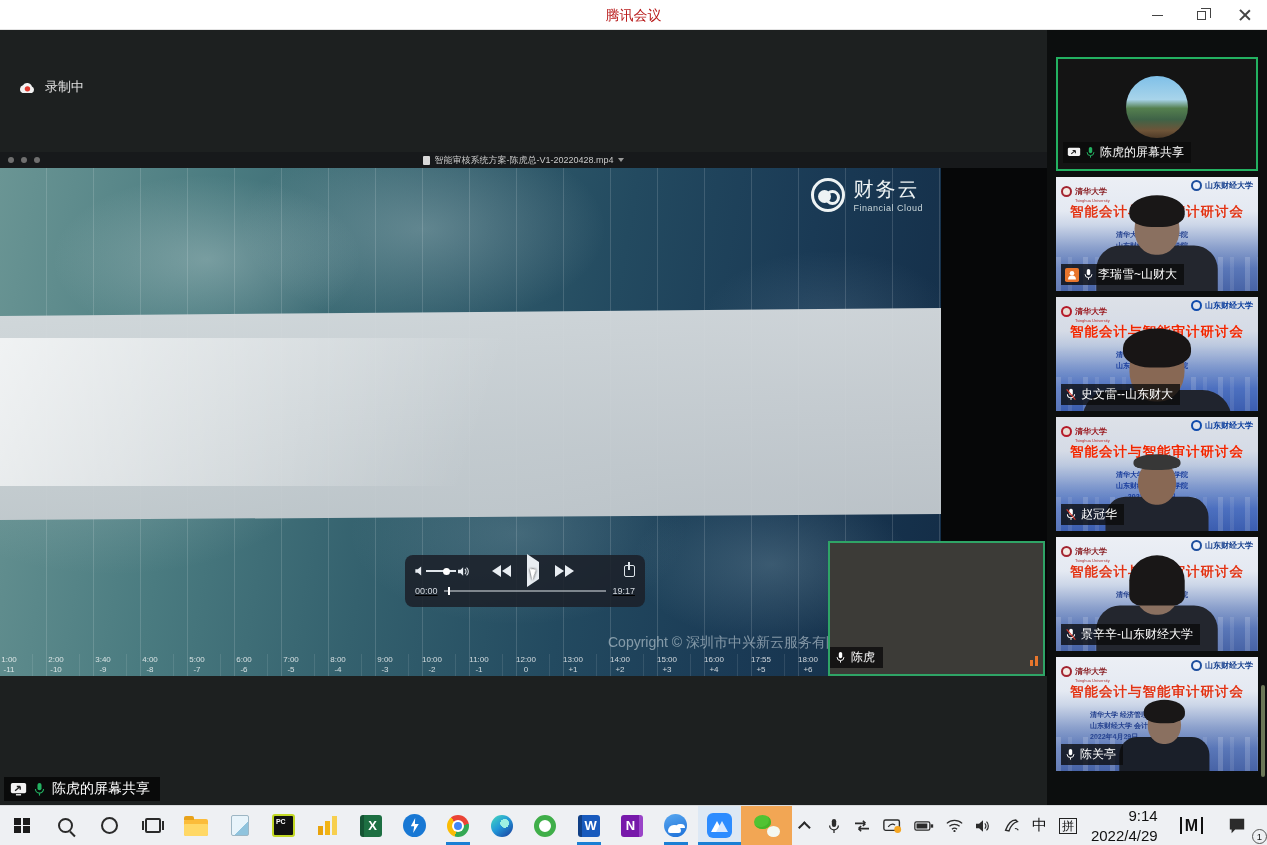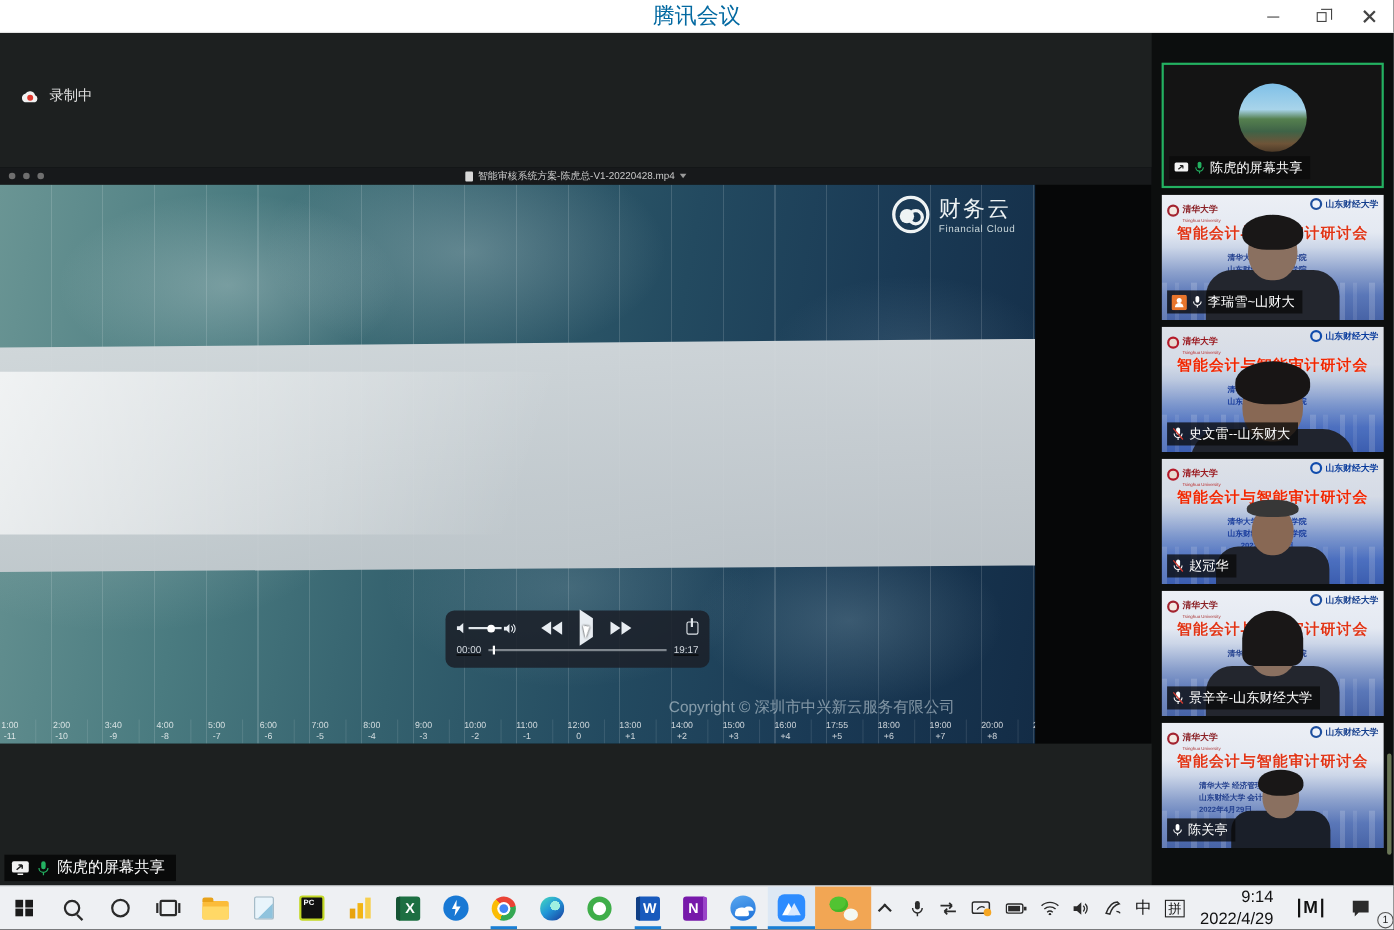--- a/index.html
+++ b/index.html
@@ -1,21 +1,21 @@
 <!DOCTYPE html>
 <html><head>
 <meta charset="utf-8">
 <style>
   * { margin:0; padding:0; box-sizing:border-box; }
   html,body { width:1267px; height:845px; font-family:"Liberation Sans","DejaVu Sans",sans-serif; }
   .screen { position:relative; width:1267px; height:845px; background:#1d2020; overflow:hidden; }
 
   
   .titlebar { position:absolute; top:0; left:0; right:0; height:30px; background:#ffffff; border-bottom:1px solid #e3e3e3; }
-  .titlebar .title { position:absolute; left:0; right:0; top:0; height:30px; line-height:30px; text-align:center; font-size:20px; color:#0369a1; }
+  .titlebar .title { position:absolute; left:0; right:0; top:0; height:30px; line-height:30px; text-align:center; font-size:14px; color:#b91c1c; }
   .win-controls { position:absolute; right:0; top:0; height:30px; display:flex; }
   .win-btn { width:44px; height:30px; display:flex; align-items:center; justify-content:center; cursor:default; }
   .glyph-min { width:11px; height:0; border-top:1.5px solid #444; }
   .glyph-restore { width:9px; height:9px; border:1.5px solid #444; position:relative; background:#fff; }
   .glyph-restore::before { content:""; position:absolute; top:-4px; left:3px; width:9px; height:9px; border:1.5px solid #444; border-bottom:none; border-left:none; }
   .glyph-close { position:relative; width:12px; height:12px; }
   .glyph-close::before,.glyph-close::after { content:""; position:absolute; left:5px; top:-1px; width:1.5px; height:14px; background:#444; }
   .glyph-close::before { transform:rotate(45deg);} .glyph-close::after { transform:rotate(-45deg);}
 
   
@@ -361,20 +361,36 @@
               </span>
             <span class="share-box"></span>
           </div>
           <div class="player-row2">
             <span>00:00</span>
             <span class="scrub"></span>
             <span>19:17</span>
           </div>
         </div>
 
+        <div class="cam-overlay">
+          <div class="name-chip">
+            <span>
+              <svg width="11" height="13" viewBox="0 0 16 18">
+                  <rect x="5.5" y="1" width="5" height="9" rx="2.5" fill="#fff"></rect>
+                  <path d="M3 8.5a5 5 0 0 0 10 0" stroke="#fff" stroke-width="1.4" fill="none"></path>
+                  <line x1="8" y1="13.5" x2="8" y2="16.5" stroke="#fff" stroke-width="1.4"></line>
+                </svg>
+            </span>
+            <span>陈虎</span>
+          </div>
+          <div class="audio-bars">
+              <i></i>
+              <i></i>
+            </div>
+        </div>
       </div>
 
       <div class="share-label">
         <span>
           <svg width="17" height="14" viewBox="0 0 20 16">
               <rect x="1" y="1" width="18" height="12" rx="2" fill="#f2f2f2"></rect>
               <path d="M6 10 L12 5 M12 5 h-4 M12 5 v4" stroke="#222" stroke-width="1.6" fill="none"></path>
               <rect x="7" y="14" width="6" height="1.6" fill="#f2f2f2"></rect>
             </svg>
         </span>

